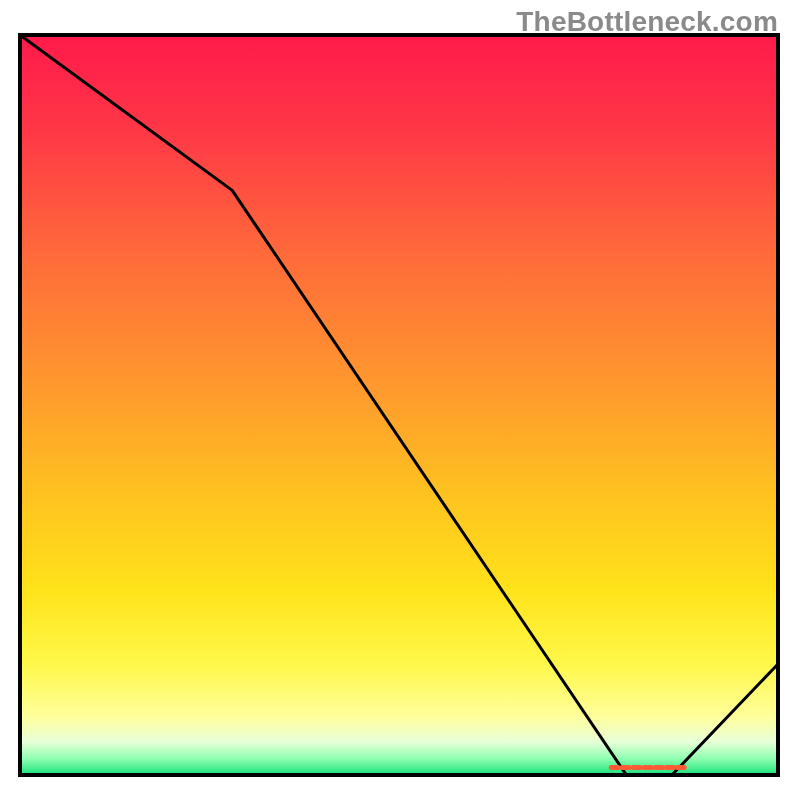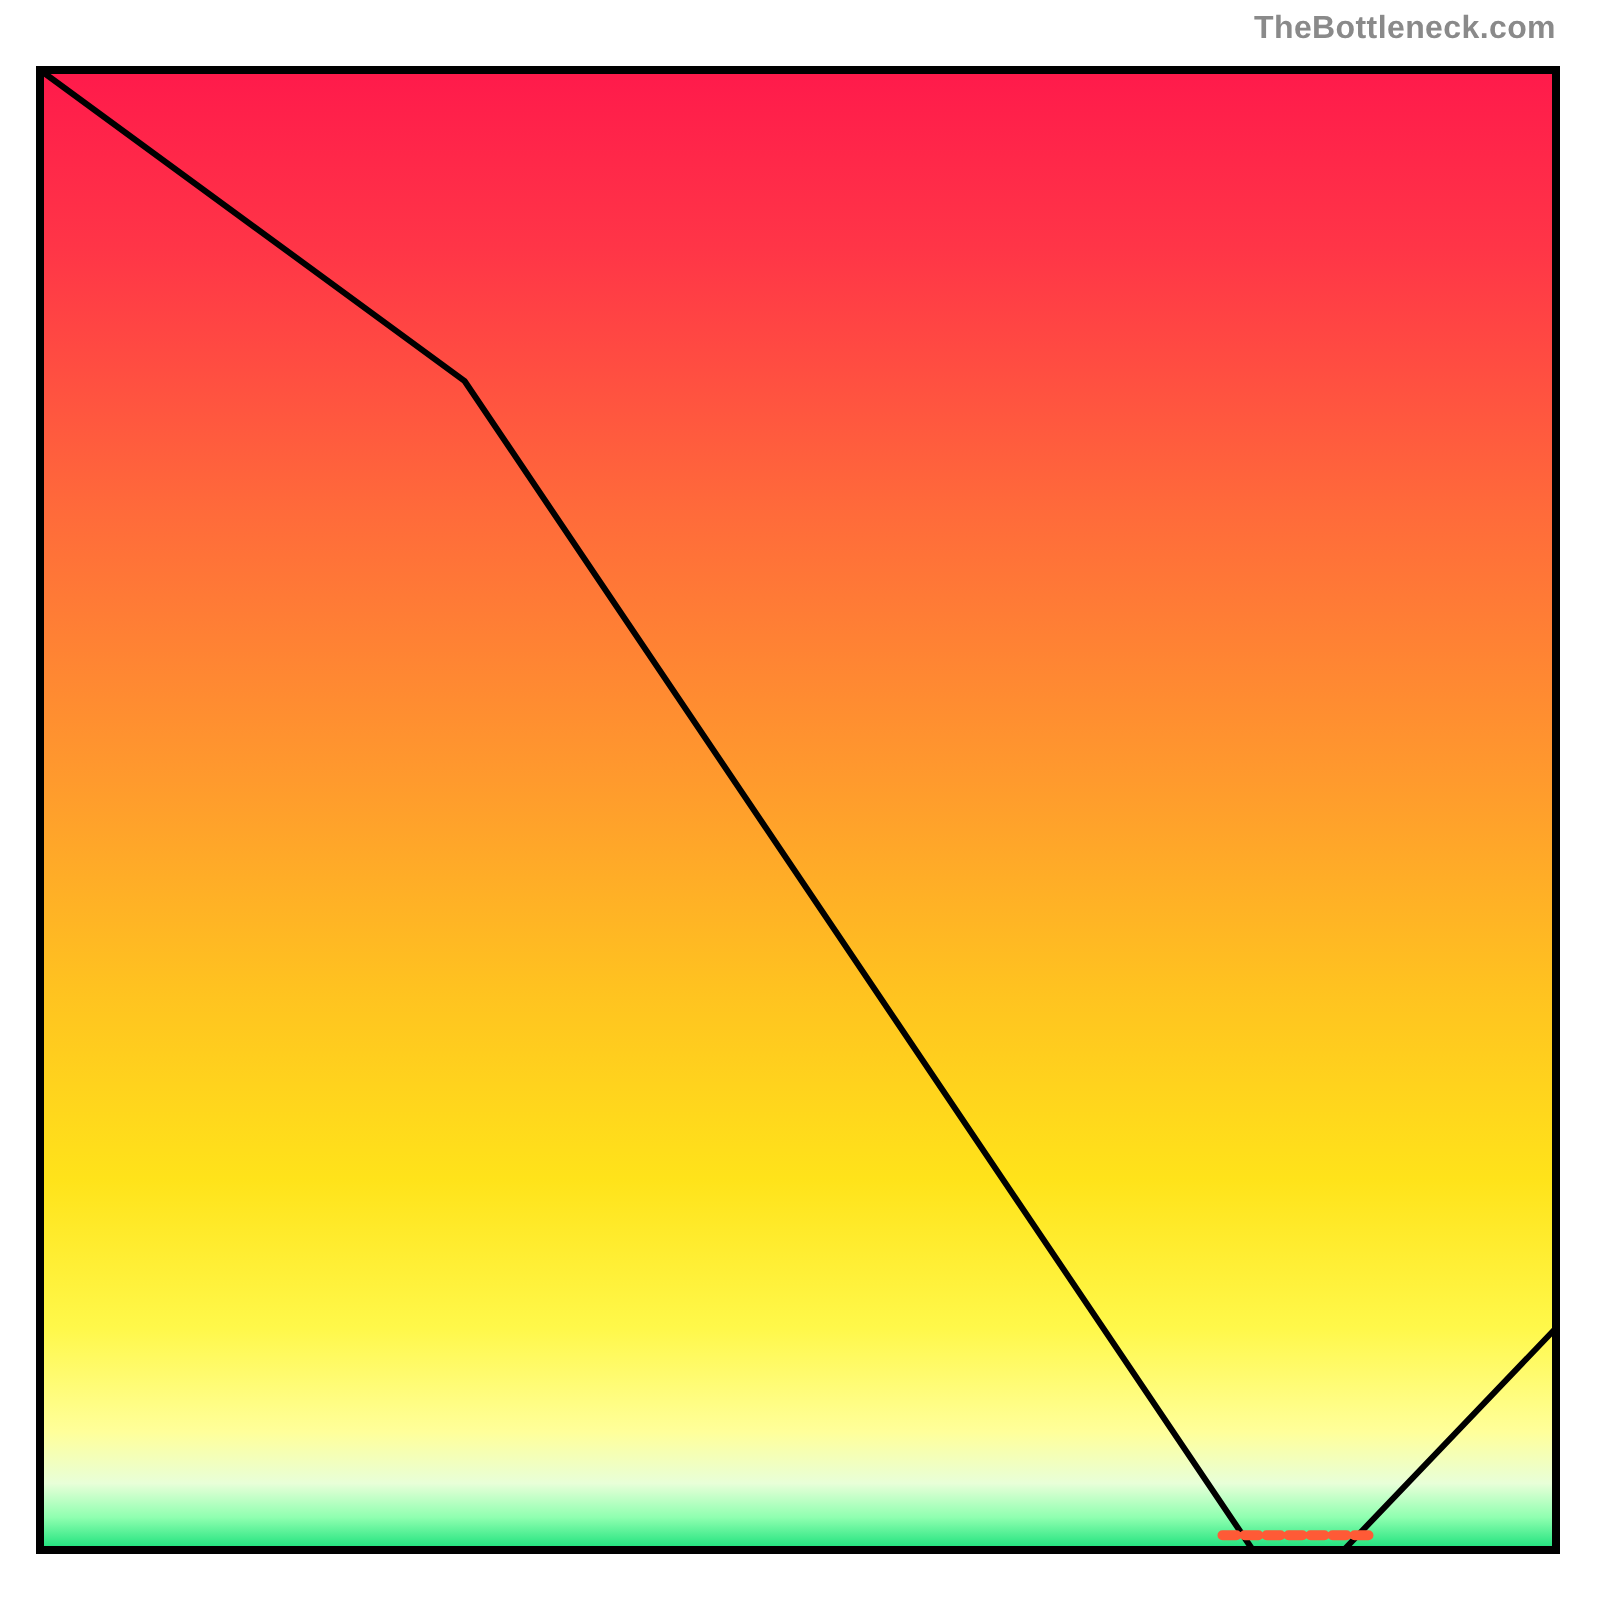--- a/index.html
+++ b/index.html
@@ -13,21 +13,21 @@
   }
   .container {
     position: relative;
     width: 800px;
     height: 800px;
   }
   .watermark {
     position: absolute;
     top: 6px;
     right: 22px;
-    font-size: 16px;
+    font-size: 28px;
     font-weight: 600;
     color: #8a8a8a;
     letter-spacing: 0.2px;
   }
   svg {
     display: block;
   }
 </style>
 </head>
 <body>

